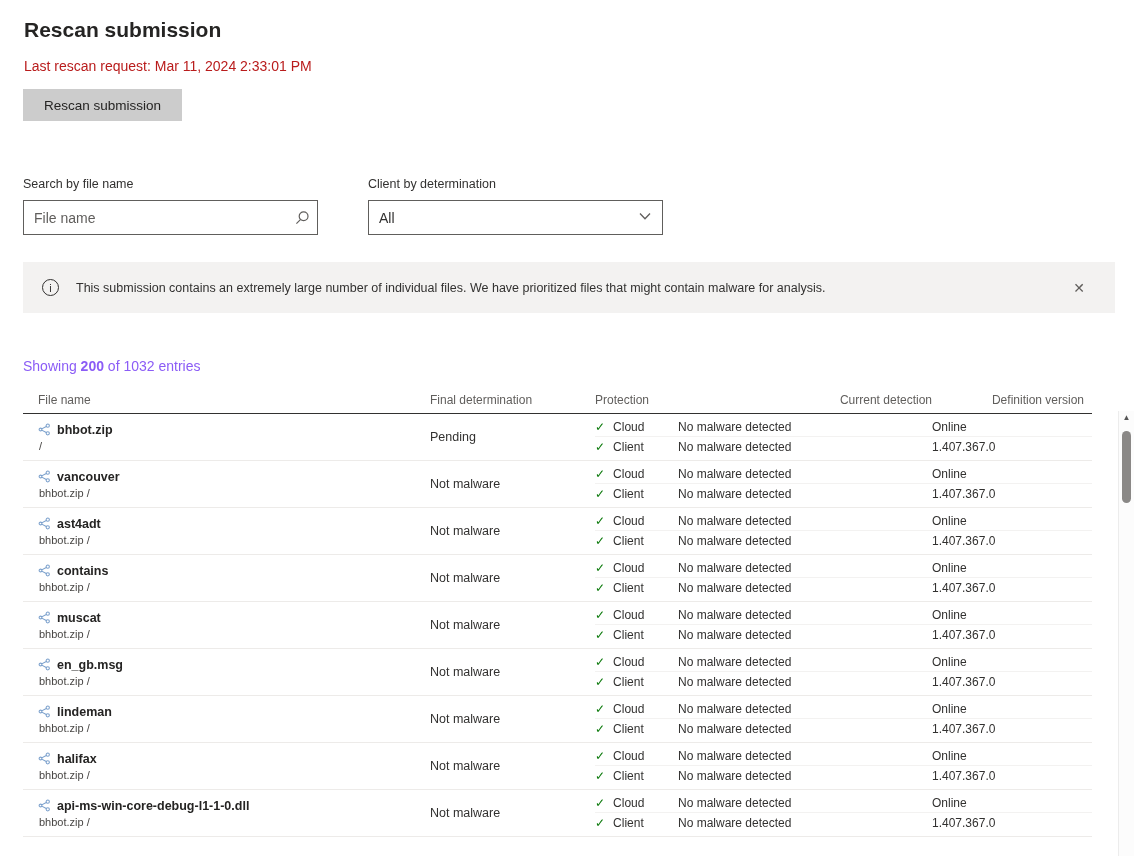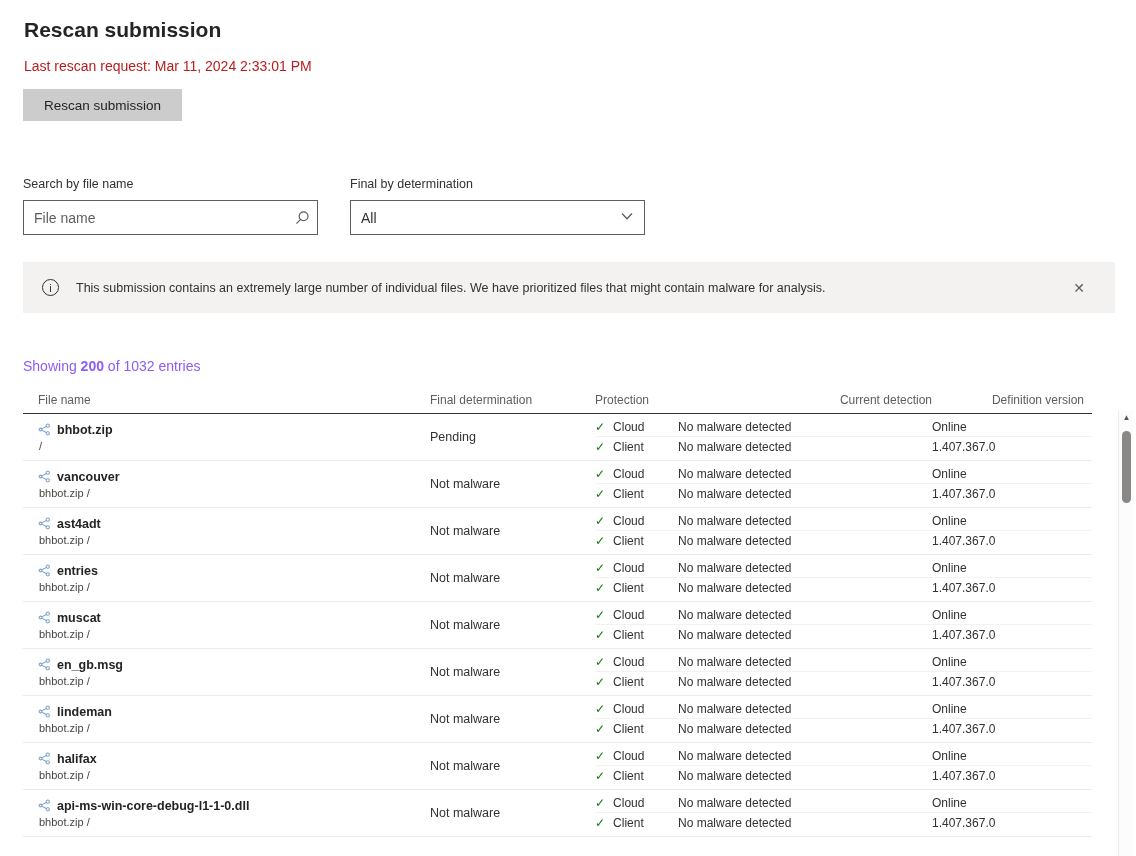--- a/index.html
+++ b/index.html
@@ -8,21 +8,21 @@
   .page { position:relative; width:1136px; height:856px; }
 
   
   .page-title { margin:18px 0 0 24px; font-size:21px; font-weight:600; color:#252423; }
   .last-rescan { margin:16px 0 0 24px; font-size:14px; color:#b91c1c; }
   .rescan-btn { margin:15px 0 0 23px; height:32px; padding:0 21px; background:#cccccc;
                 border:none; font-size:13.5px; color:#252423; cursor:pointer;
                 font-family:"Liberation Sans", sans-serif; }
 
   
-  .filters { display:flex; margin:56px 0 0 23px; gap:32px; }
+  .filters { display:flex; margin:56px 0 0 23px; gap:50px; }
   .filter-block { width:295px; }
   .filter-label { font-size:12.5px; color:#323130; margin-bottom:9px; }
   .search-box { position:relative; height:35px; border:1px solid #605e5c; background:#fff;
                 display:flex; align-items:center; }
   .search-box input { flex:1; border:none; outline:none; font-size:14px; color:#323130;
                       padding:0 10px; font-family:"Liberation Sans", sans-serif; }
   .search-box input::placeholder { color:#605e5c; }
   .search-icon { width:30px; display:flex; justify-content:center; cursor:pointer; }
   .dropdown { height:35px; border:1px solid #605e5c; background:#fff; display:flex;
               align-items:center; justify-content:space-between; padding:0 10px;
@@ -91,21 +91,21 @@
         <input type="text" placeholder="File name" style="">
         <span class="search-icon">
           <svg width="16" height="16" viewBox="0 0 16 16">
             <circle cx="9.6" cy="6.2" r="4.4" fill="none" stroke="#605e5c" stroke-width="1.2"></circle>
             <line x1="6.4" y1="9.6" x2="2.4" y2="13.6" stroke="#605e5c" stroke-width="1.2"></line>
           </svg>
         </span>
       </div>
     </div>
     <div class="filter-block">
-      <div class="filter-label">Final by determination</div>
+      <div class="filter-label">Client by determination</div>
       <div class="dropdown">
         <span>All</span>
         <span>
           <svg width="14" height="14" viewBox="0 0 14 14">
             <polyline points="2,4.5 7,9.8 12,4.5" fill="none" stroke="#605e5c" stroke-width="1.3"></polyline>
           </svg>
         </span>
       </div>
     </div>
   </div>
@@ -249,21 +249,21 @@
       <div class="fname-line">
         <span class="share-icon">
           <svg width="13" height="13" viewBox="0 0 16 16">
             <circle cx="3.1" cy="8" r="1.7" fill="none" stroke="#7ba0cc" stroke-width="1.3"></circle>
             <circle cx="12" cy="3.3" r="2" fill="none" stroke="#7ba0cc" stroke-width="1.3"></circle>
             <circle cx="12" cy="12.7" r="2" fill="none" stroke="#7ba0cc" stroke-width="1.3"></circle>
             <line x1="4.6" y1="7.2" x2="10.2" y2="4.2" stroke="#7ba0cc" stroke-width="1.3"></line>
             <line x1="4.6" y1="8.8" x2="10.2" y2="11.8" stroke="#7ba0cc" stroke-width="1.3"></line>
           </svg>
         </span>
-        <a class="fname" href="#">entries</a>
+        <a class="fname" href="#">contains</a>
       </div>
       <div class="fpath">bhbot.zip /</div>
     </div>
     <div class="cell-det">Not malware</div>
     <div class="cell-right">
       <div class="subrow subrow-top">
         <span class="prot-cell">
           <span class="check">✓</span>
           <span>Cloud</span>
         </span>

